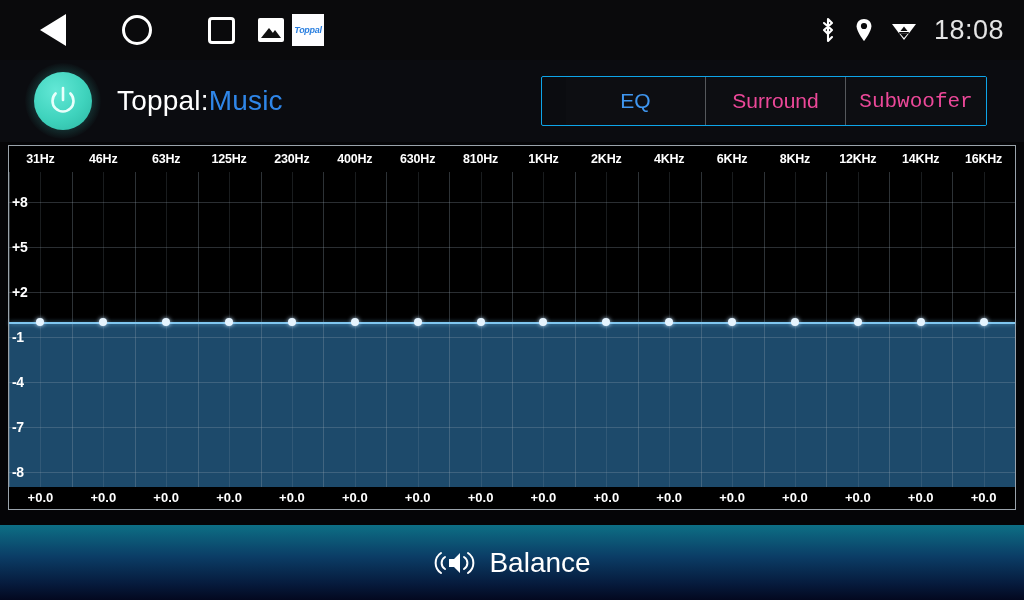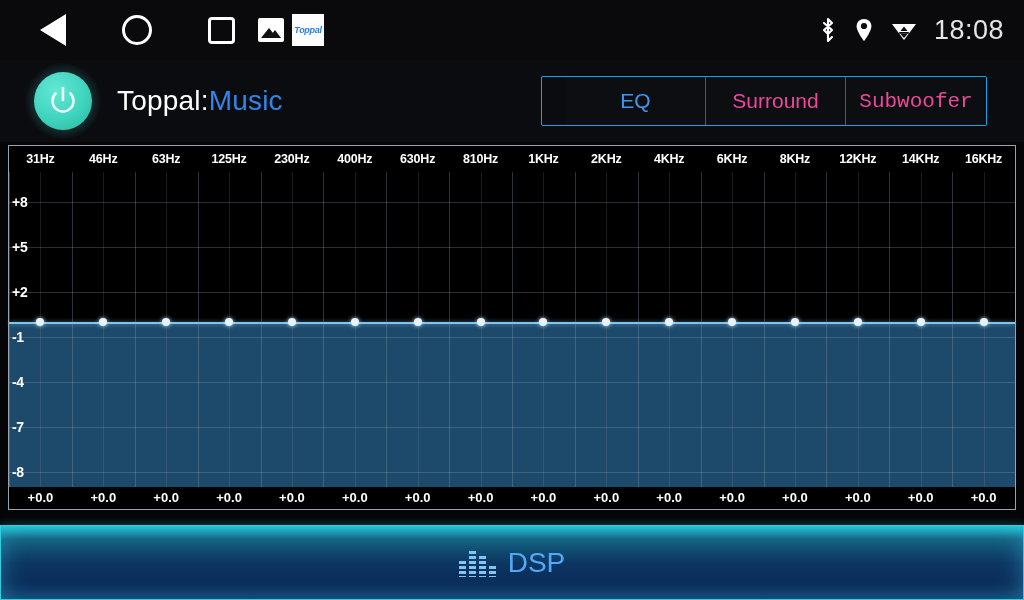--- a/index.html
+++ b/index.html
@@ -389,25 +389,28 @@
           <div class="val-cell">+0.0</div>
           <div class="val-cell">+0.0</div>
           <div class="val-cell">+0.0</div>
           <div class="val-cell">+0.0</div>
           <div class="val-cell">+0.0</div>
         </div>
     </div>
   </div>
 
   <div id="bottombar">
-    <div class="bottom-tab active">
-      <span class="eq-bars">
-        <span class="eq-bar" style="height:16px"></span>
-        <span class="eq-bar" style="height:26px"></span>
-        <span class="eq-bar" style="height:21px"></span>
-        <span class="eq-bar" style="height:11px"></span>
+
+
+    <div class="bottom-tab">
+      <span>
+        <svg width="44" height="30" viewBox="0 0 44 30">
+          <path d="M16 11 L21 11 L27 5 L27 25 L21 19 L16 19 Z" fill="#fff"></path>
+          <path d="M31 9 A7 7 0 0 1 31 21" fill="none" stroke="#fff" stroke-width="2" stroke-linecap="round"></path>
+          <path d="M35 5 A12 12 0 0 1 35 25" fill="none" stroke="#fff" stroke-width="2" stroke-linecap="round"></path>
+          <path d="M12 9 A7 7 0 0 0 12 21" fill="none" stroke="#fff" stroke-width="2" stroke-linecap="round"></path>
+          <path d="M8 5 A12 12 0 0 0 8 25" fill="none" stroke="#fff" stroke-width="2" stroke-linecap="round"></path>
+        </svg>
       </span>
-      <span class="bt-label">DSP</span>
-    </div>
-
-
+      <span class="bt-label">Balance</span>
+    </div>
   </div>
 </div>
 
 </body></html>

